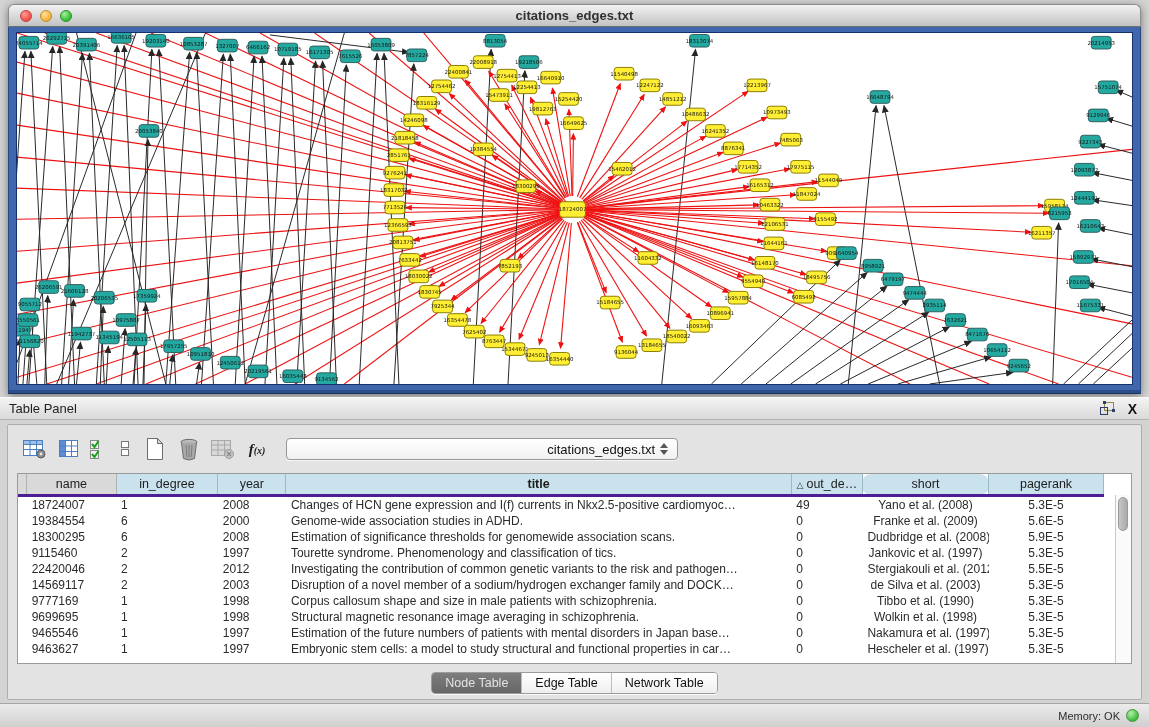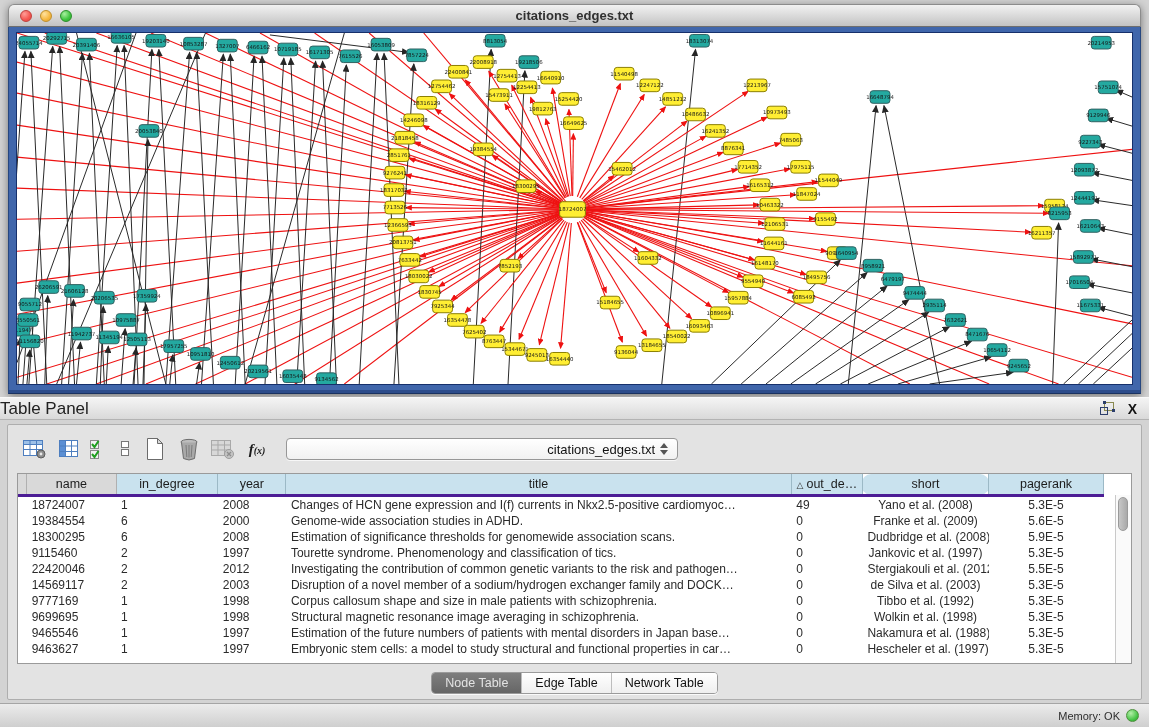--- a/index.html
+++ b/index.html
@@ -32,21 +32,21 @@
   .gnode.y{fill:#ffee33;stroke:#8a7d00;}
   .gnode.t{fill:#24a9a0;stroke:#2e6060;}
   .glabel{font-family:"DejaVu Sans",sans-serif;font-size:5.5px;fill:#151515;text-anchor:middle;}
   .edge-red{stroke:#ee1111;stroke-width:1.1;fill:none;}
   .edge-black{stroke:#262626;stroke-width:1;fill:none;}
   
   #table-panel{position:absolute;left:0;top:397px;width:1149px;height:306px;}
   .tp-titlebar{height:23px;background:linear-gradient(#f4f4f4,#d9d9d9);
     border-top:1px solid #fafafa;border-bottom:1px solid #b3b3b3;
     display:flex;align-items:center;box-sizing:border-box;}
-  .tp-title{font-size:17px;color:#222;flex:1;}
+  .tp-title{font-size:13px;color:#222;margin-left:9px;flex:1;}
   .tp-icons{display:flex;align-items:center;gap:12px;margin-right:12px;}
   .close-x{font-size:14px;font-weight:bold;color:#141414;line-height:14px;cursor:default;}
   .tp-inner{position:absolute;top:27px;left:7px;right:7px;bottom:3px;
     background:#e3e3e3;border:1px solid #aeaeae;border-radius:2px;}
   .toolbar{position:absolute;top:8px;left:10px;right:10px;height:32px;display:flex;align-items:center;text-align:right;}
   .tbtn{width:34px;height:28px;display:flex;align-items:center;justify-content:center;}
   .tbtn.narrow{width:26px;}
   .fx{font-family:"Liberation Serif",serif;font-style:italic;font-size:15px;font-weight:bold;color:#1a1a1a;}
   .fx small{font-size:10px;font-weight:bold;}
   .combo{margin-left:12px;width:392px;height:22px;border:1px solid #979797;border-radius:4px;
@@ -875,21 +875,21 @@
     </div>
 
     <div class="tablebox">
       <table class="grid">
         <thead>
             <tr id="hdr-row">
               <th class="gutter" style="width: 5px;"></th>
               <th class="gray" style="width: 88px;">name</th>
               <th style="width: 100px;">in_degree</th>
               <th style="width: 67px;">year</th>
-              <th style="width: 497px;">title</th>
+              <th style="width: 497px; font-weight: bold;">title</th>
               <th style="width: 70px;"><span class="sort-tri">△</span>out_de…</th>
               <th style="width: 124px; border-radius: 9px;">short</th>
               <th style="width: 113px;">pagerank</th>
             </tr>
           </thead>
         <tbody id="body-rows">
             <tr>
               <td></td>
               <td class="al">18724007</td>
               <td class="al">1</td>
@@ -949,41 +949,41 @@
               <td class="ac">de Silva et al. (2003)</td>
               <td class="ac">5.3E-5</td>
             </tr>
             <tr>
               <td></td>
               <td class="al">9777169</td>
               <td class="al">1</td>
               <td class="al">1998</td>
               <td class="al">Corpus callosum shape and size in male patients with schizophrenia.</td>
               <td class="al">0</td>
-              <td class="ac">Tibbo et al. (1992)</td>
+              <td class="ac">Tibbo et al. (1990)</td>
               <td class="ac">5.3E-5</td>
             </tr>
             <tr>
               <td></td>
               <td class="al">9699695</td>
               <td class="al">1</td>
               <td class="al">1998</td>
               <td class="al">Structural magnetic resonance image averaging in schizophrenia.</td>
               <td class="al">0</td>
               <td class="ac">Wolkin et al. (1998)</td>
               <td class="ac">5.3E-5</td>
             </tr>
             <tr>
               <td></td>
               <td class="al">9465546</td>
               <td class="al">1</td>
               <td class="al">1997</td>
               <td class="al">Estimation of the future numbers of patients with mental disorders in Japan base…</td>
               <td class="al">0</td>
-              <td class="ac">Nakamura et al. (1988)</td>
+              <td class="ac">Nakamura et al. (1997)</td>
               <td class="ac">5.3E-5</td>
             </tr>
             <tr>
               <td></td>
               <td class="al">9463627</td>
               <td class="al">1</td>
               <td class="al">1997</td>
               <td class="al">Embryonic stem cells: a model to study structural and functional properties in car…</td>
               <td class="al">0</td>
               <td class="ac">Hescheler et al. (1997)</td>

